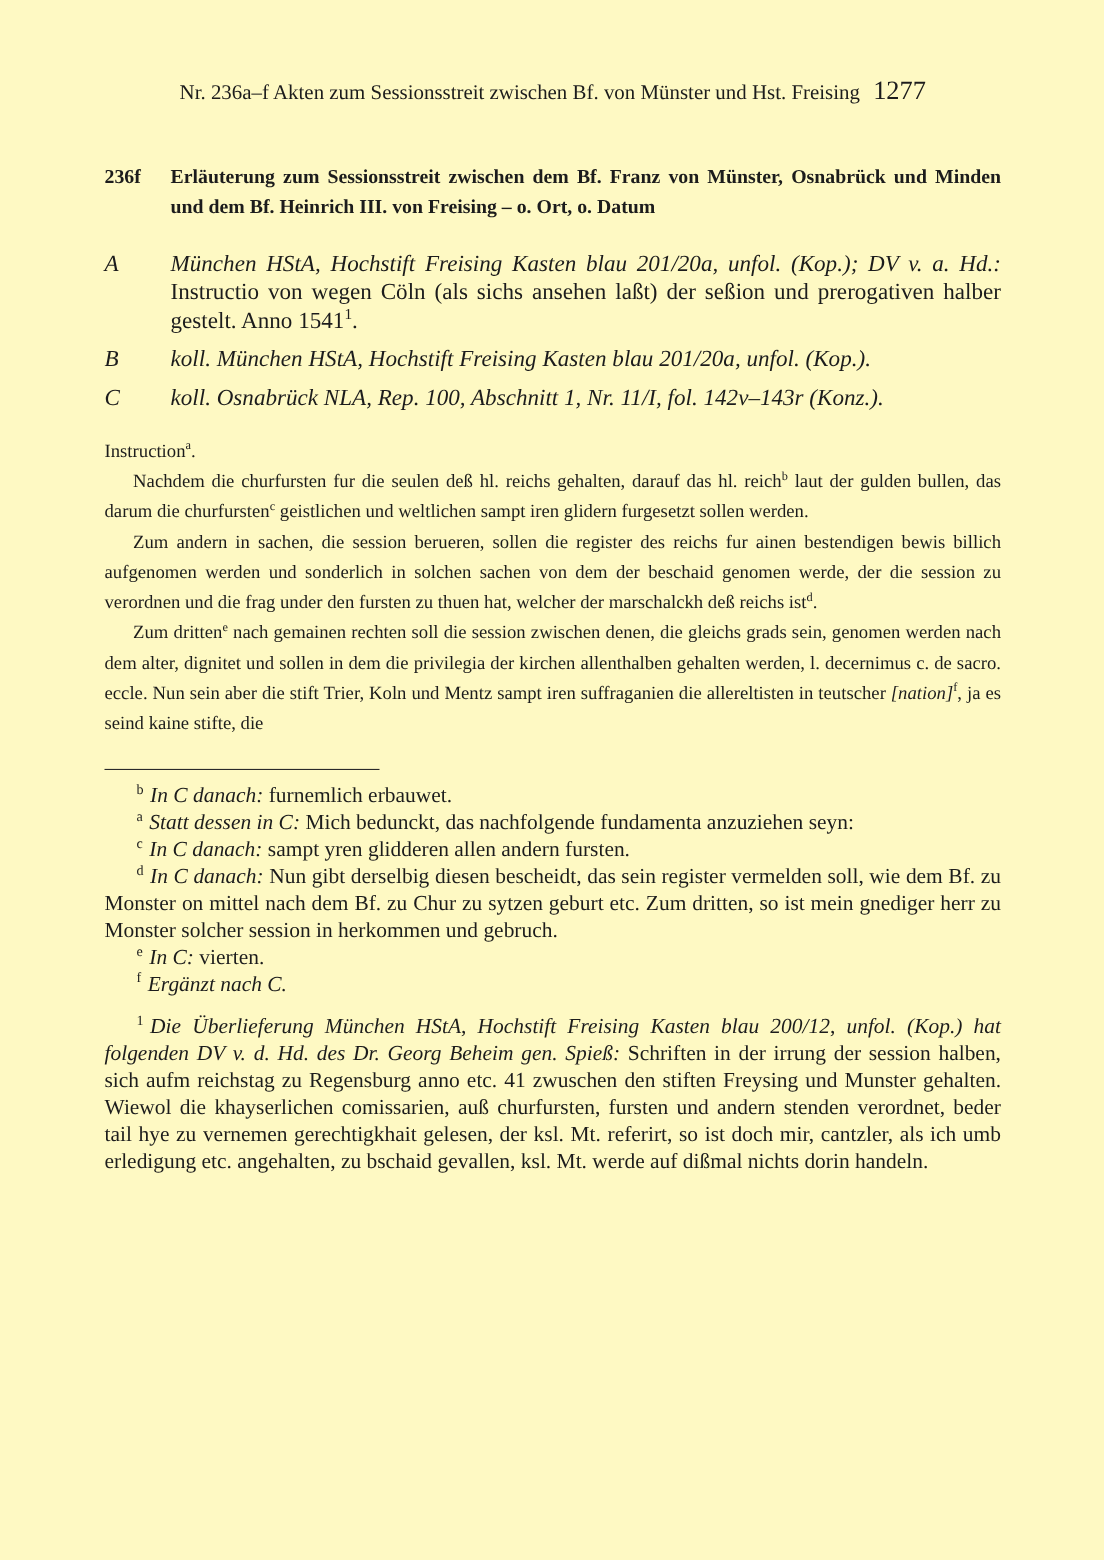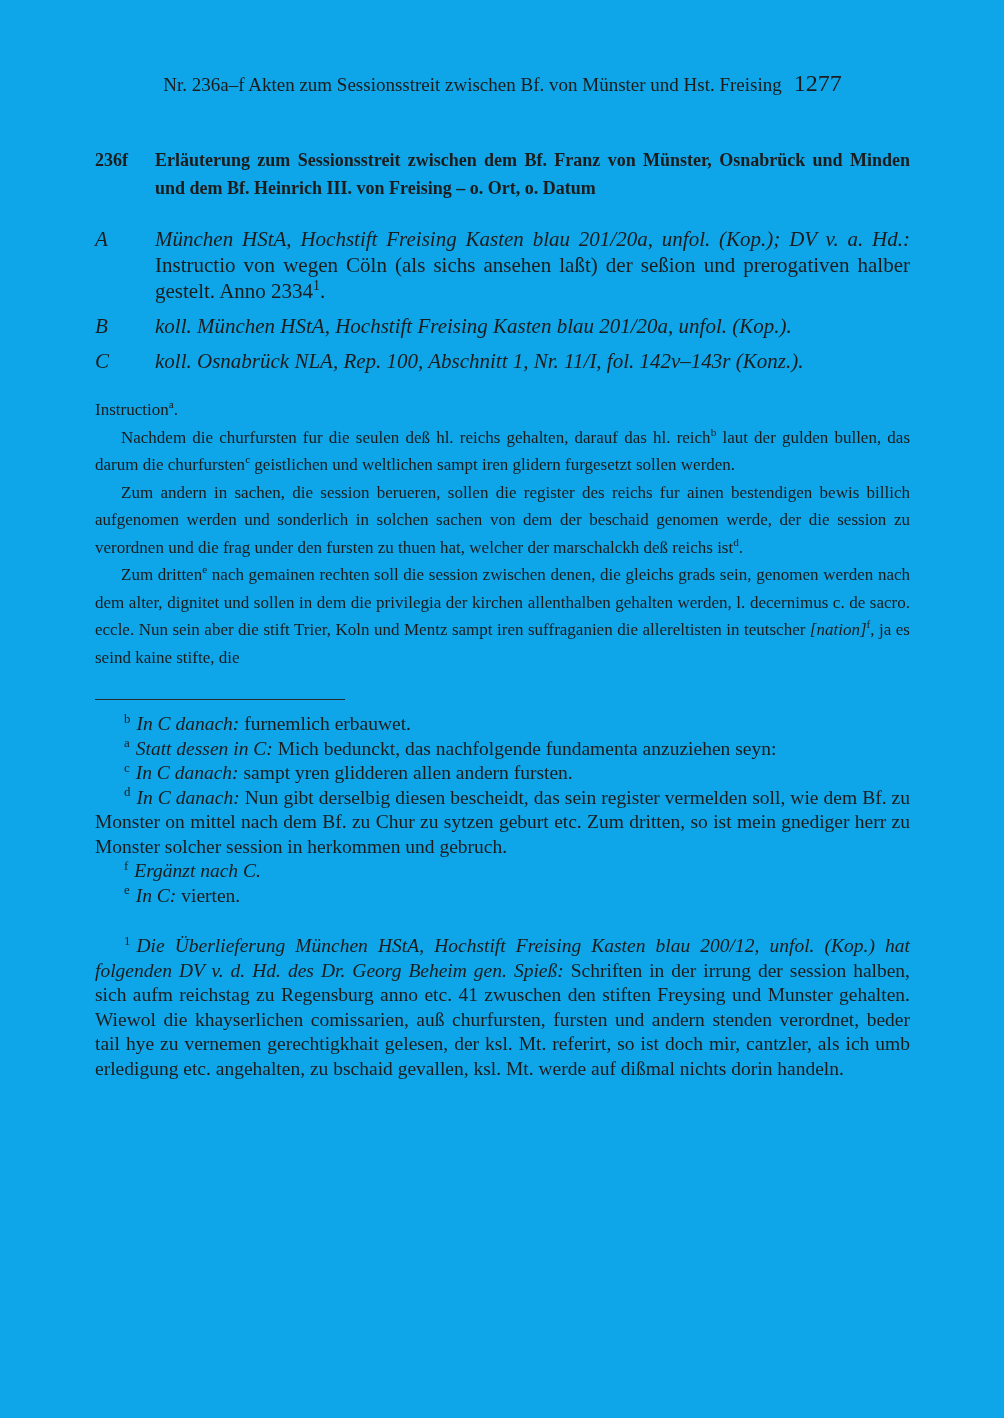--- a/index.html
+++ b/index.html
@@ -5,21 +5,21 @@
   html, body {
     margin: 0;
     padding: 0;
     background: #ffffff;
   }
   .page {
     position: relative;
     width: 1004px;
     height: 1418px;
     margin: 0 auto;
-    background: #0ea5e9;
+    background: #fef9c3;
     box-sizing: border-box;
     padding: 70px 94px 0 95px;
     font-family: "Liberation Serif", "DejaVu Serif", serif;
     color: #1c1c1c;
   }
 
   
   .header {
     display: flex;
     justify-content: center;
@@ -106,21 +106,21 @@
     border-top: 1.5px solid #2a2a2a;
     margin: 28px 0 12px 0;
   }
 
   
   .letter-notes, .number-notes {
     font-size: 19.5px;
     line-height: 24.5px;
   }
   .number-notes {
-    margin-top: 26px;
+    margin-top: 14px;
   }
   .fnote {
     margin: 0;
     text-align: justify;
     text-indent: 29px;
   }
   .fnmark {
     margin-right: 6px;
   }
 </style>
@@ -136,21 +136,21 @@
 
 
   <div class="doc-heading">
     <div class="doc-number">236f</div>
     <div class="doc-title">Erläuterung zum Sessionsstreit zwischen dem Bf. Franz von Münster, Osnabrück und Minden und dem Bf. Heinrich III. von Freising – o. Ort, o. Datum</div>
   </div>
 
   <div class="sigla">
     <div class="siglum">
       <div class="siglum-letter">A</div>
-      <div class="siglum-text"><span style="font-style: italic;">München HStA, Hochstift Freising Kasten blau 201/20a, unfol. (Kop.); DV v. a. Hd.: </span><span>Instructio von wegen Cöln (als sichs ansehen laßt) der seßion und prerogativen halber gestelt. Anno 2334</span><sup>1</sup><span>.</span></div>
+      <div class="siglum-text"><span style="font-style: italic;">München HStA, Hochstift Freising Kasten blau 201/20a, unfol. (Kop.); DV v. a. Hd.: </span><span>Instructio von wegen Cöln (als sichs ansehen laßt) der seßion und prerogativen halber gestelt. Anno 1541</span><sup>1</sup><span>.</span></div>
     </div>
     <div class="siglum">
       <div class="siglum-letter">B</div>
       <div class="siglum-text"><span style="font-style: italic;">koll. München HStA, Hochstift Freising Kasten blau 201/20a, unfol. (Kop.).</span></div>
     </div>
     <div class="siglum">
       <div class="siglum-letter">C</div>
       <div class="siglum-text"><span style="font-style: italic;">koll. Osnabrück NLA, Rep. 100, Abschnitt 1, Nr. 11/I, fol. 142v–143r (Konz.).</span></div>
     </div>
   </div>
@@ -162,21 +162,21 @@
     <p class="indent"><span>Zum dritten</span><sup>e</sup><span> nach gemainen rechten soll die session zwischen denen, die gleichs grads sein, genomen werden nach dem alter, dignitet und sollen in dem die privilegia der kirchen allenthalben gehalten werden, l. decernimus c. de sacro. eccle. Nun sein aber die stift Trier, Koln und Mentz sampt iren suffraganien die allereltisten in teutscher </span><span style="font-style: italic;">[nation]</span><sup>f</sup><span>, ja es seind kaine stifte, die</span></p>
   </div>
 
   <div class="fnrule"></div>
 
   <div class="letter-notes">
     <p class="fnote"><sup class="fnmark">b</sup><span><span style="font-style: italic;">In C danach:</span><span> furnemlich erbauwet.</span></span></p>
     <p class="fnote"><sup class="fnmark">a</sup><span><span style="font-style: italic;">Statt dessen in C:</span><span> Mich bedunckt, das nachfolgende fundamenta anzuziehen seyn:</span></span></p>
     <p class="fnote"><sup class="fnmark">c</sup><span><span style="font-style: italic;">In C danach:</span><span> sampt yren glidderen allen andern fursten.</span></span></p>
     <p class="fnote"><sup class="fnmark">d</sup><span><span style="font-style: italic;">In C danach:</span><span> Nun gibt derselbig diesen bescheidt, das sein register vermelden soll, wie dem Bf. zu Monster on mittel nach dem Bf. zu Chur zu sytzen geburt etc. Zum dritten, so ist mein gnediger herr zu Monster solcher session in herkommen und gebruch.</span></span></p>
+    <p class="fnote"><sup class="fnmark">e</sup><span><span style="font-style: italic;">In C:</span><span> vierten.</span></span></p>
     <p class="fnote"><sup class="fnmark">f</sup><span><span style="font-style: italic;">Ergänzt nach C.</span></span></p>
-    <p class="fnote"><sup class="fnmark">e</sup><span><span style="font-style: italic;">In C:</span><span> vierten.</span></span></p>
   </div>
 
   <div class="number-notes">
     <p class="fnote"><sup class="fnmark">1</sup><span><span style="font-style: italic;">Die Überlieferung München HStA, Hochstift Freising Kasten blau 200/12, unfol. (Kop.) hat folgenden DV v. d. Hd. des Dr. Georg Beheim gen. Spieß:</span><span> Schriften in der irrung der session halben, sich aufm reichstag zu Regensburg anno etc. 41 zwuschen den stiften Freysing und Munster gehalten. Wiewol die khayserlichen comissarien, auß churfursten, fursten und andern stenden verordnet, beder tail hye zu vernemen gerechtigkhait gelesen, der ksl. Mt. referirt, so ist doch mir, cantzler, als ich umb erledigung etc. angehalten, zu bschaid gevallen, ksl. Mt. werde auf dißmal nichts dorin handeln.</span></span></p>
   </div>
 
 </div>
 
 </body></html>

